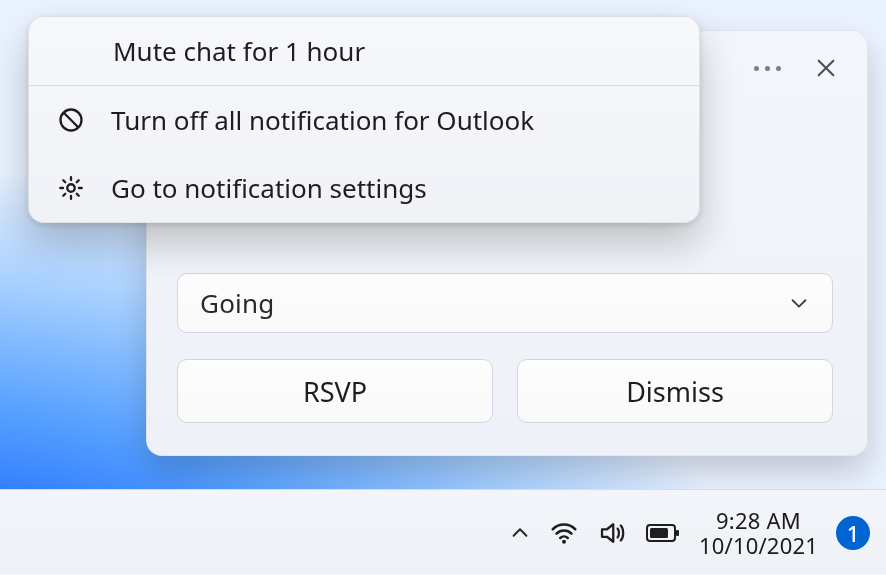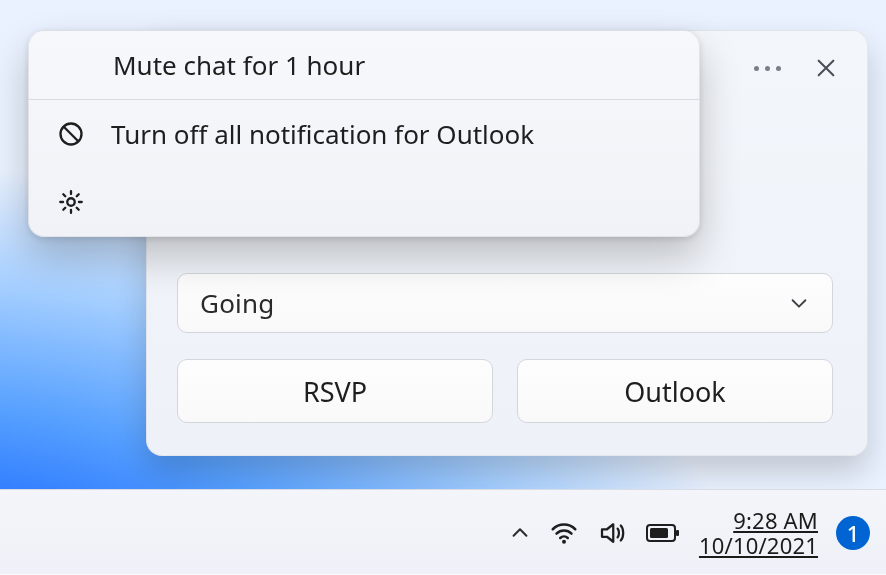--- a/index.html
+++ b/index.html
@@ -93,21 +93,21 @@
     align-items: center;
     justify-content: center;
     font-size: 27px;
     color: #1e1e1e;
   }
 
   
   .context-menu {
     position: absolute;
     left: 28px;
-    top: 30px;
+    top: 16px;
     width: 670px;
     background: linear-gradient(180deg,#f6f8fc 0%, #f0f2f7 100%);
     border: 1px solid rgba(0,0,0,0.08);
     border-radius: 16px;
     box-shadow: 0 20px 40px rgba(0,0,0,0.22), 0 2px 6px rgba(0,0,0,0.12);
     overflow: hidden;
   }
   .menu-item {
     display: flex;
     align-items: center;
@@ -147,26 +147,25 @@
     right: 16px;
     top: 0;
     height: 86px;
     display: flex;
     align-items: center;
     gap: 18px;
   }
   .tray-icon svg { display:block; }
   .tray-icon { display:flex; align-items:center; }
   .clock-block {
-    text-align: right;
+    text-align: center;
     line-height: 1.15;
     color: #1b1b1b;
     font-size: 22px;
     letter-spacing: 0.2px;
-    text-decoration: underline;
   }
   .badge {
     width: 34px;
     height: 34px;
     border-radius: 50%;
     background: #0164d3;
     color: #fff;
     font-size: 22px;
     display:flex;
     align-items:center;
@@ -201,21 +200,21 @@
           <path d="M5 9 L12 16 L19 9" stroke="#3b3f46" stroke-width="2" fill="none" stroke-linecap="round" stroke-linejoin="round"></path>
         </svg>
       </span>
     </div>
 
     <div class="action-row">
       <div class="action-btn">
         <span>RSVP</span>
       </div>
       <div class="action-btn">
-        <span>Outlook</span>
+        <span>Dismiss</span>
       </div>
     </div>
   </div>
 
   <div class="context-menu">
     <div class="menu-item">
       <span class="menu-text-indent">Mute chat for 1 hour</span>
     </div>
     <div class="menu-divider"></div>
     <div class="menu-item">
@@ -227,20 +226,21 @@
       </span>
       <span>Turn off all notification for Outlook</span>
     </div>
     <div class="menu-item">
       <span class="menu-icon">
         <svg width="28" height="28" viewBox="0 0 24 24">
           <circle cx="12" cy="12" r="3.2" stroke="#1e1e1e" stroke-width="2" fill="none"></circle>
           <path d="M12 2.8v2.4M12 18.8v2.4M21.2 12h-2.4M5.2 12H2.8M18.6 5.4l-1.7 1.7M7.1 16.9l-1.7 1.7M18.6 18.6l-1.7-1.7M7.1 7.1 5.4 5.4" stroke="#1e1e1e" stroke-width="2" stroke-linecap="round"></path>
         </svg>
       </span>
+      <span>Go to notification settings</span>
     </div>
   </div>
 
   <div class="taskbar">
     <div class="systray">
 
       <div class="tray-icon tray-chevron">
         <svg width="22" height="22" viewBox="0 0 24 24">
           <path d="M5 15 L12 8 L19 15" stroke="#2a2a2a" stroke-width="2.2" fill="none" stroke-linecap="round" stroke-linejoin="round"></path>
         </svg>

